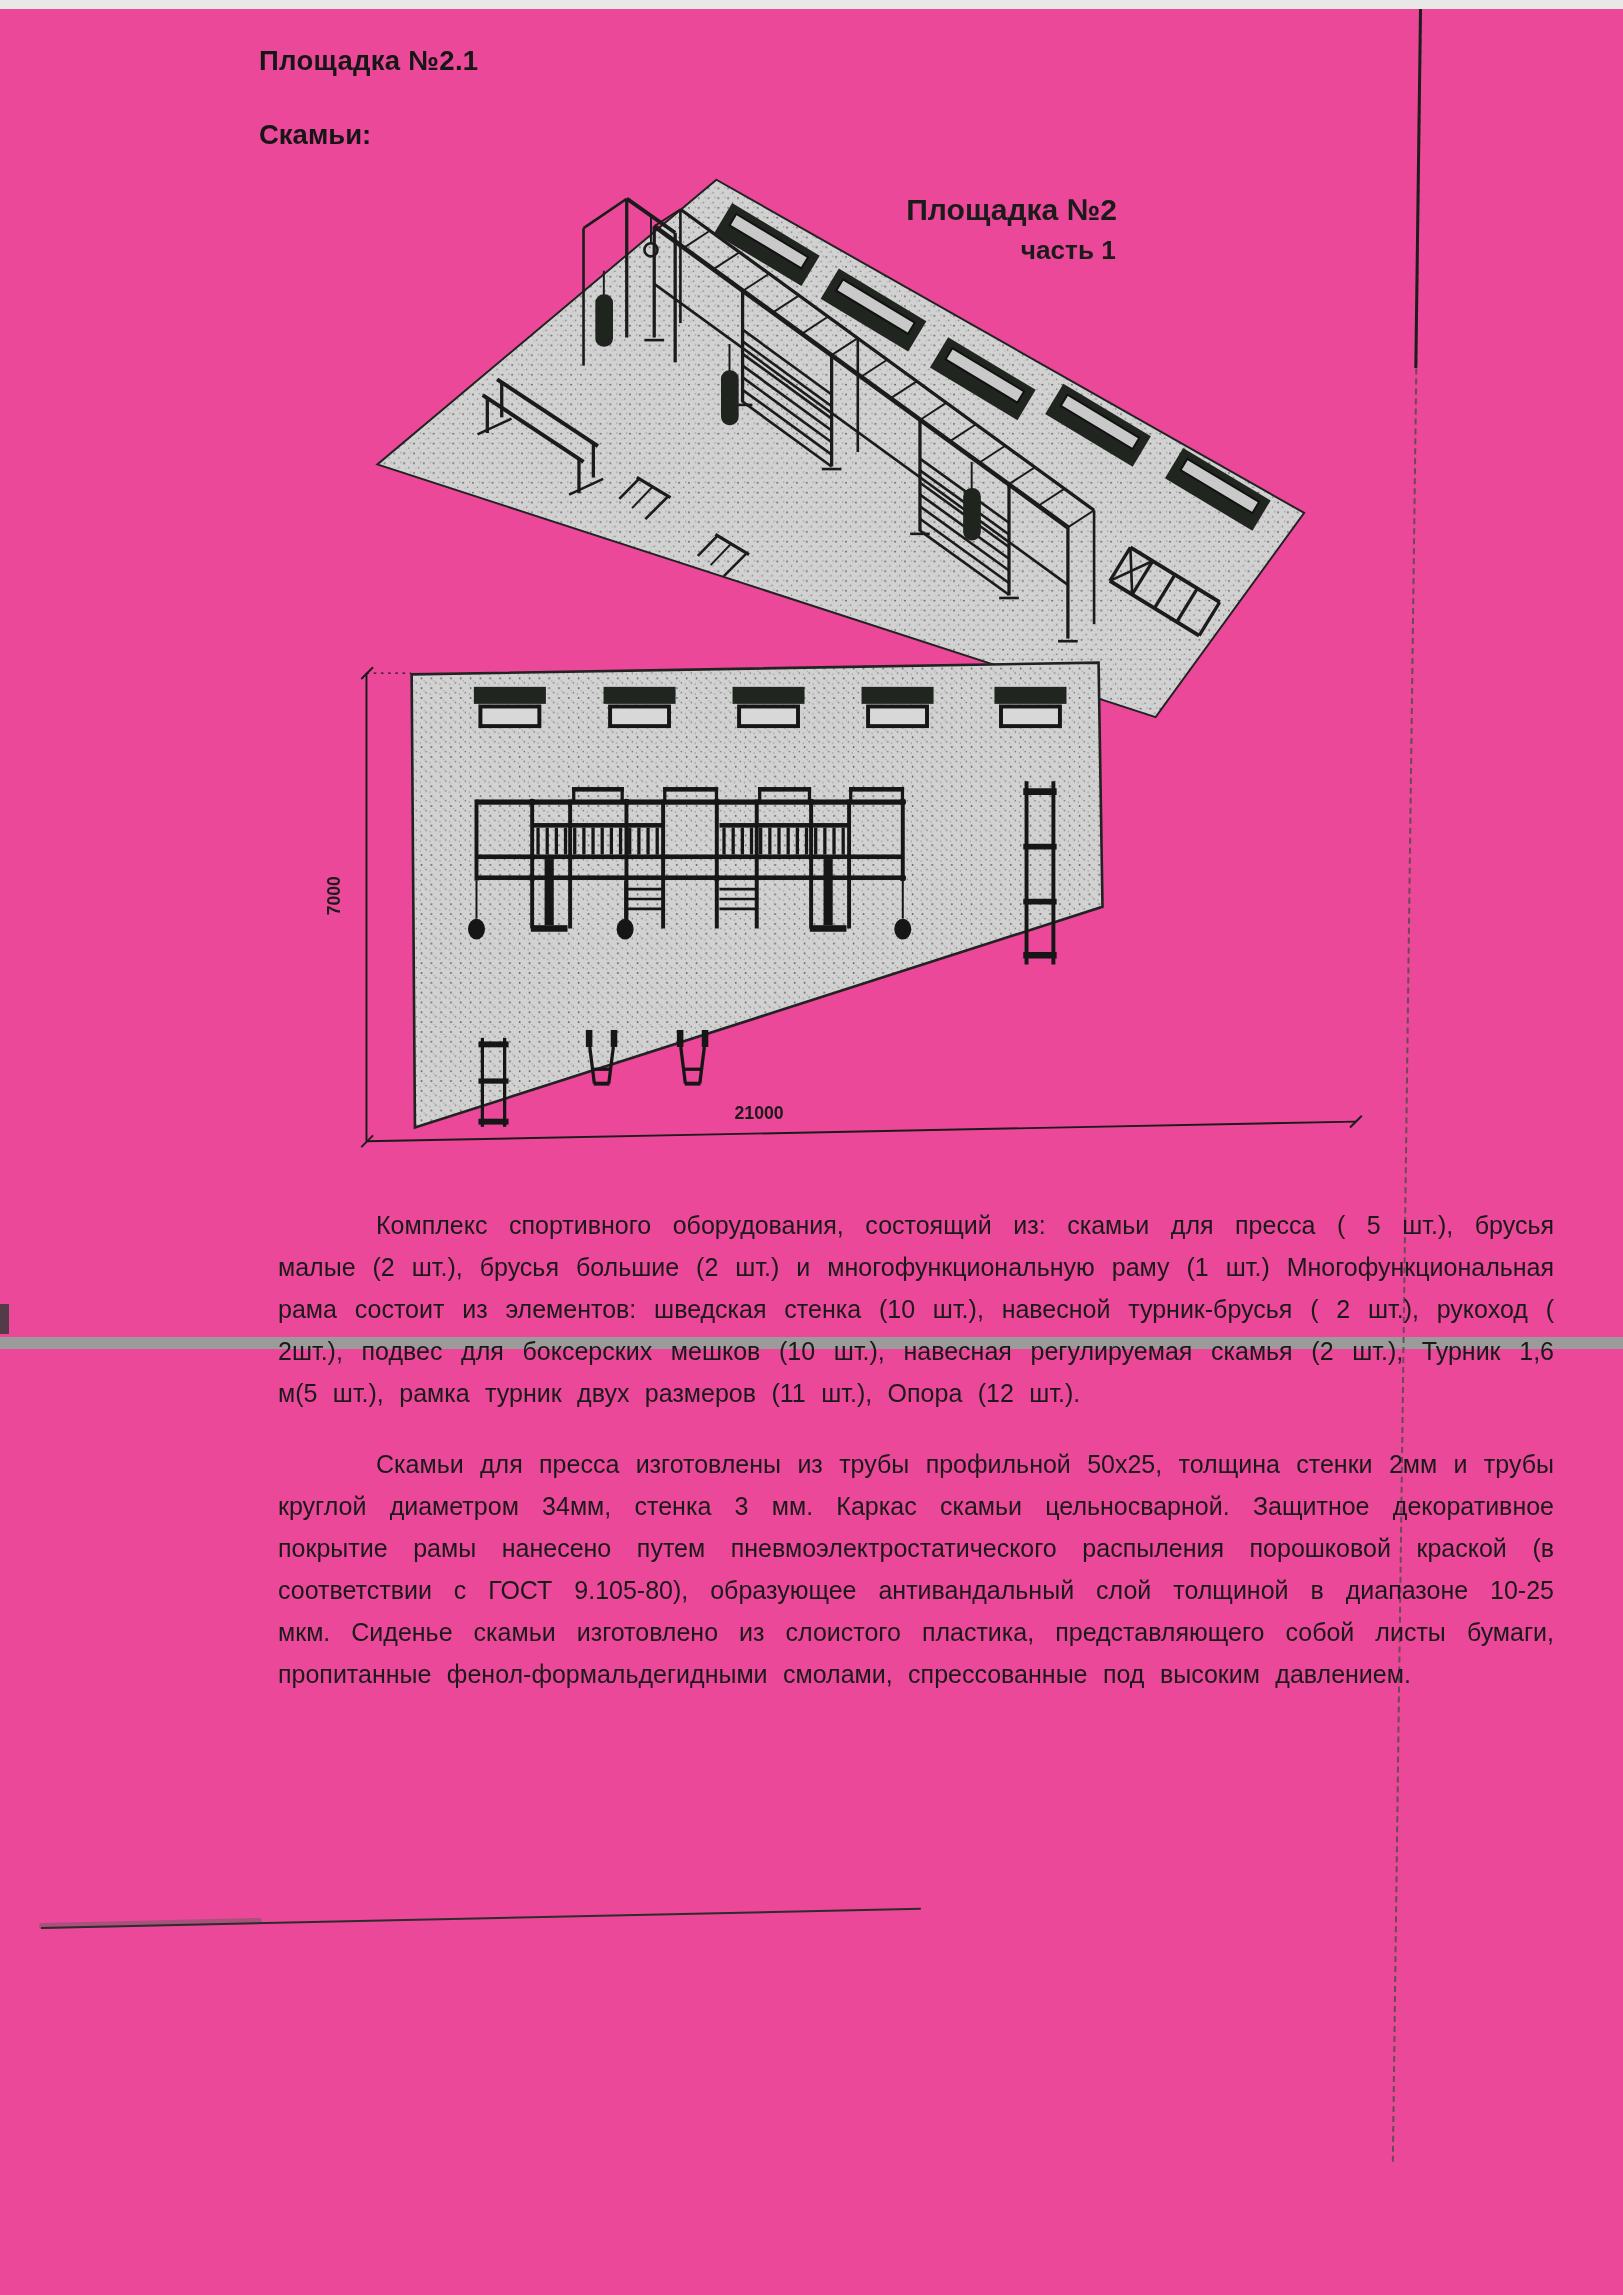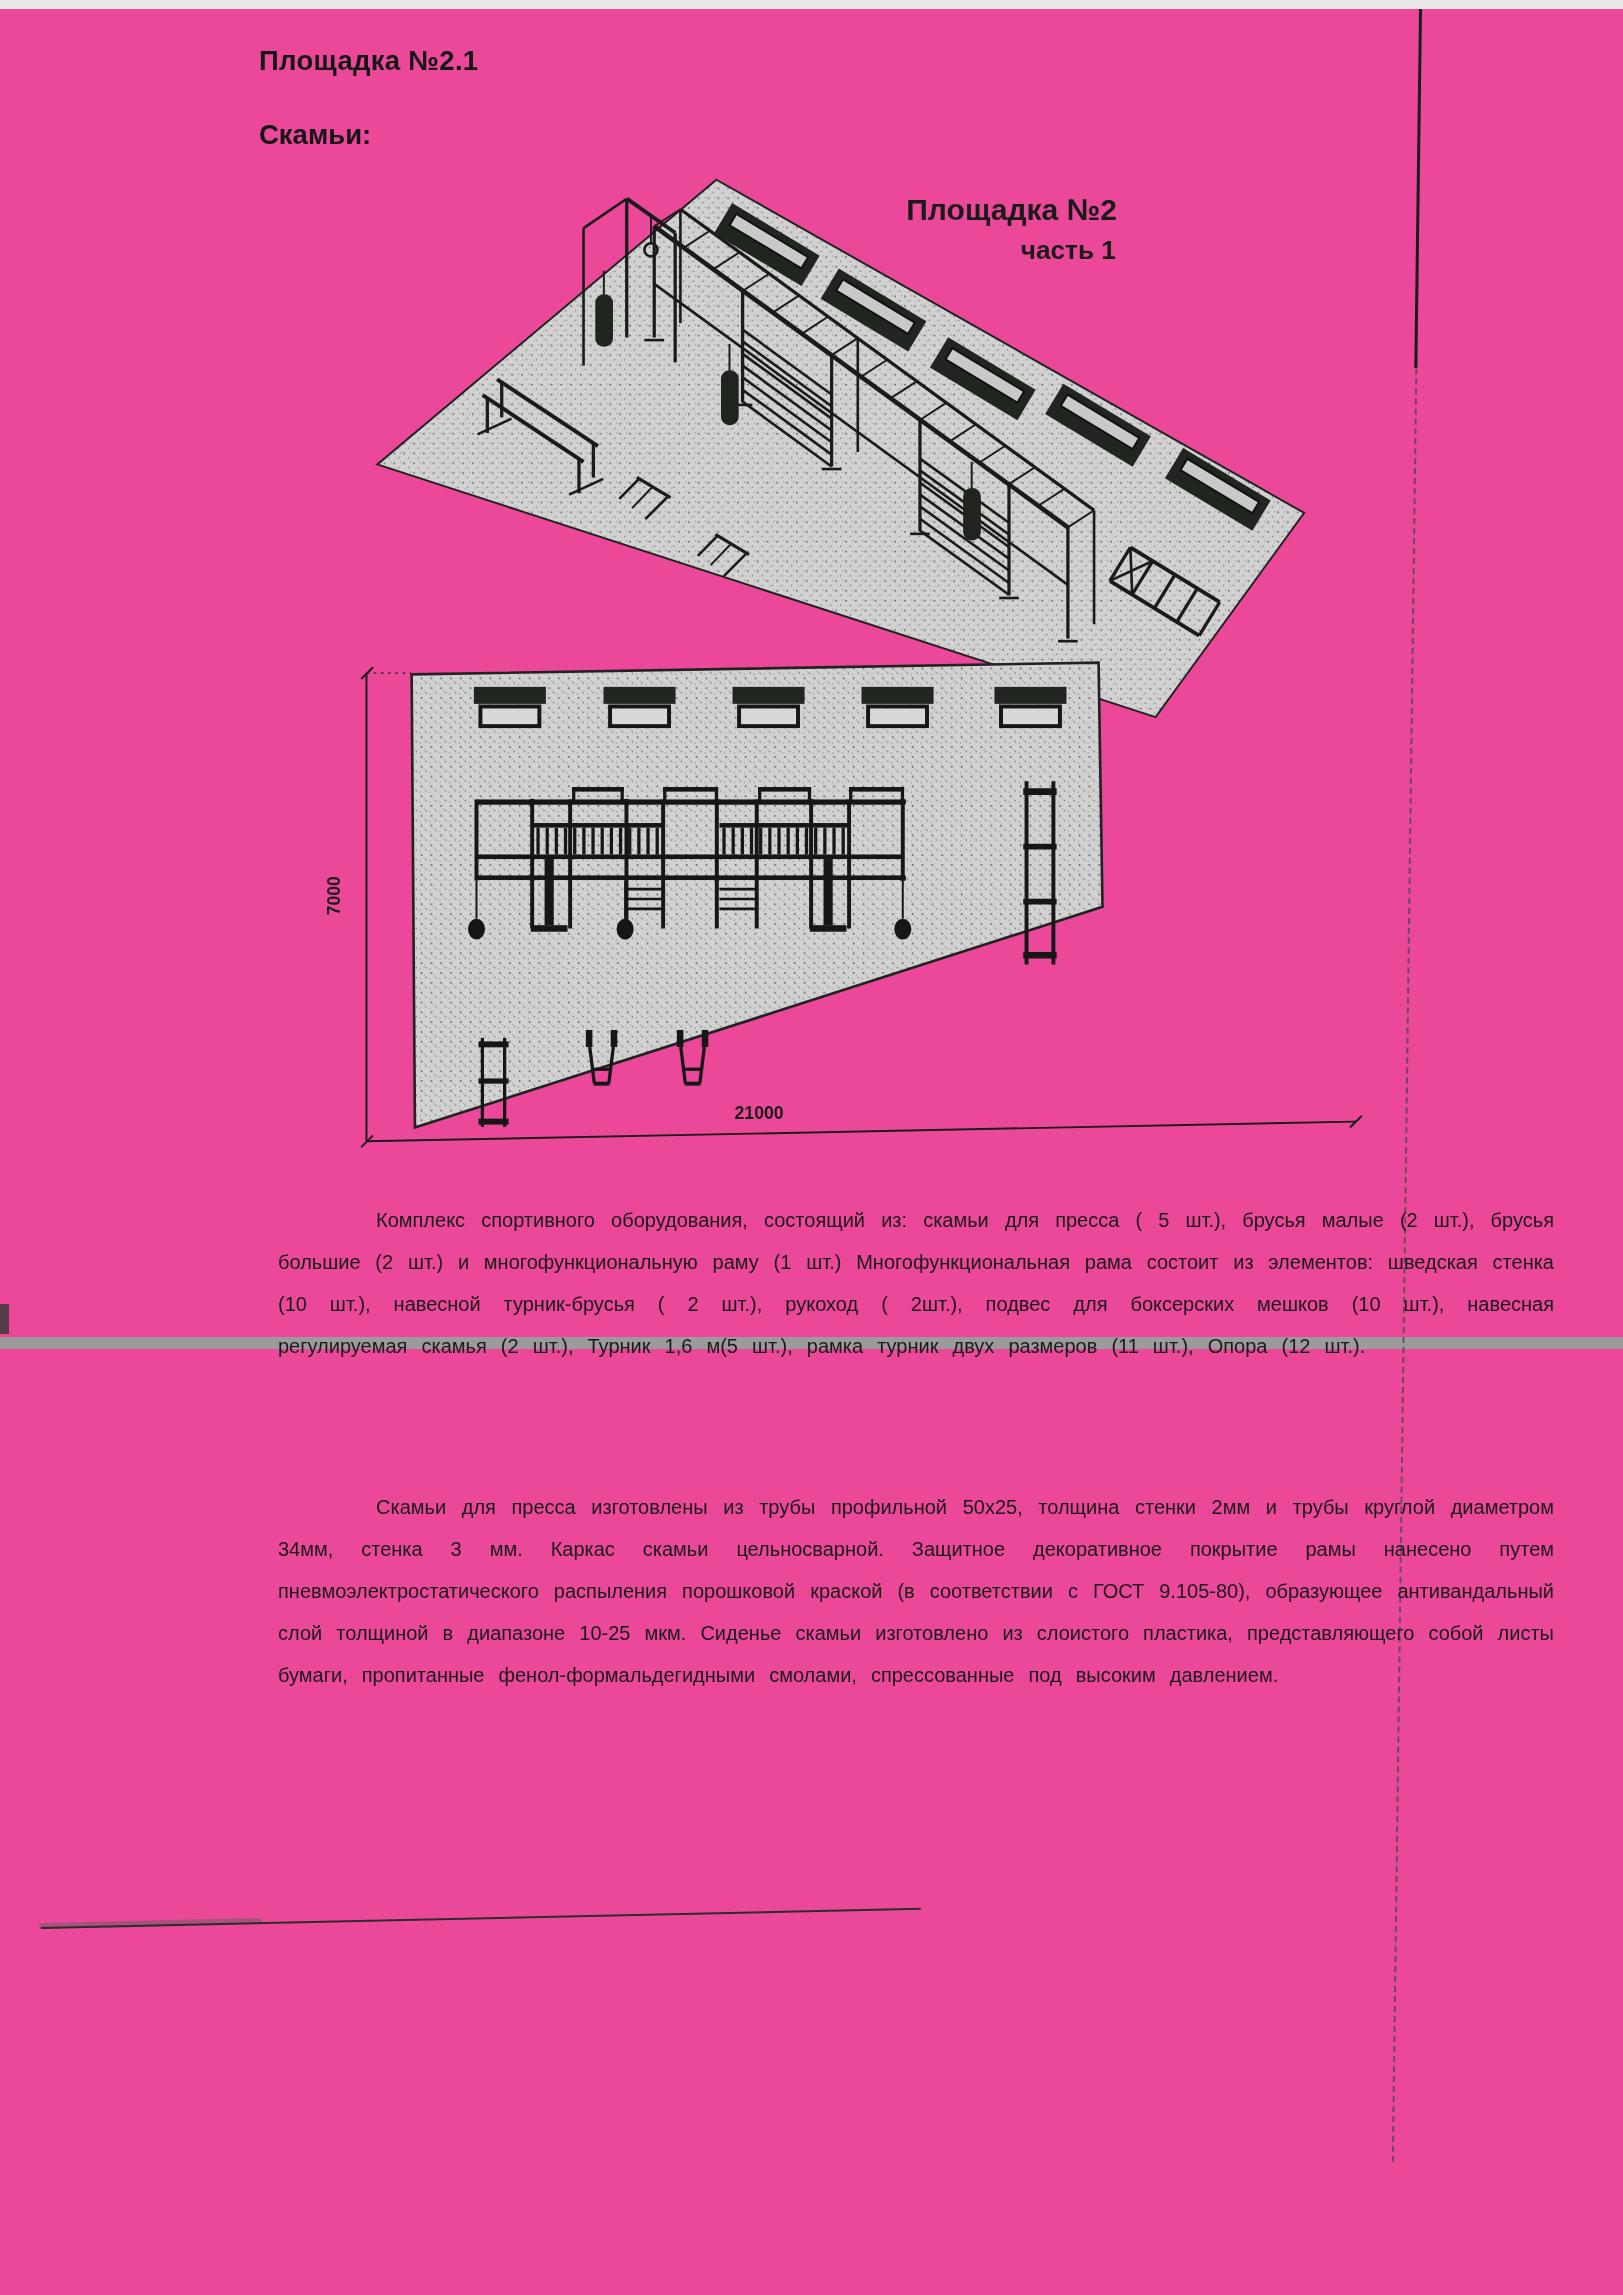--- a/index.html
+++ b/index.html
@@ -15,26 +15,26 @@
   .doc-title{
     position:absolute;left:259px;top:36px;
     font-size:27.5px;font-weight:700;letter-spacing:0.3px;
   }
   .sketch-label{
     position:absolute;left:259px;top:110px;
     font-size:27.5px;font-weight:700;
   }
   .para{
     position:absolute;left:278px;width:1276px;
-    font-size:20px;line-height:42px;
+    font-size:25px;line-height:42px;
     text-align:justify;word-spacing:8.5px;
     color:#1a1a1a;
   }
   .para.first{top:1170px;text-indent:98px;}
-  .para.second{top:1457px;text-indent:98px;}
+  .para.second{top:1409px;text-indent:98px;}
   .scan-band{
     position:absolute;left:0;top:1328px;width:1623px;height:11.8px;
     background:#9b9b9b;
   }
   .edge-mark{
     position:absolute;left:0;top:1295px;width:9.2px;height:30px;
     background:#3a3a3a;opacity:.85;
   }
   .v-scanline{
     position:absolute;left:1420px;top:0;height:2153px;width:0;

